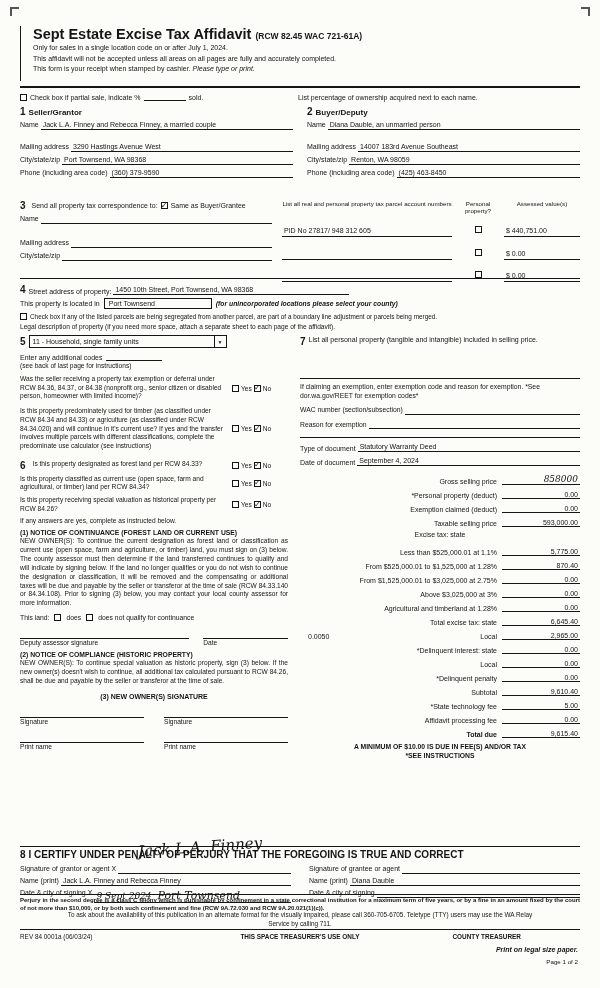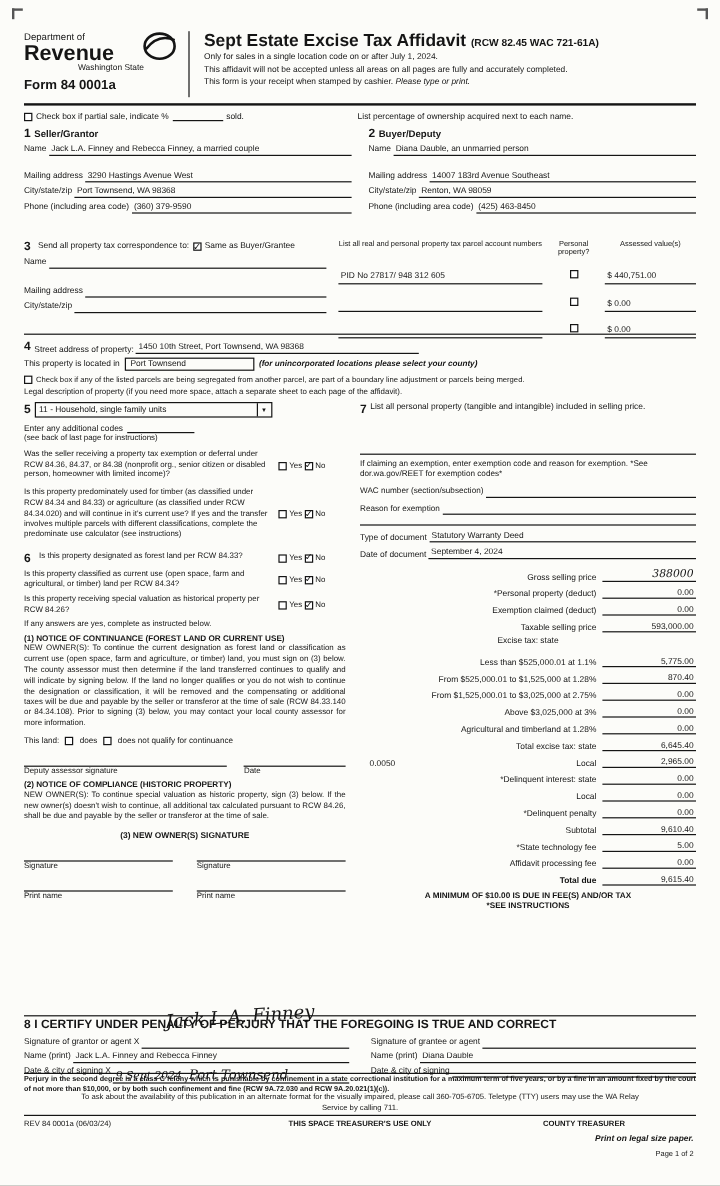--- a/index.html
+++ b/index.html
@@ -113,32 +113,20 @@
   .stamp{position:absolute;left:30px;top:963px;font-family:"DejaVu Sans Mono",monospace;font-size:12.5px;letter-spacing:1.5px;word-spacing:6px;white-space:nowrap}
 </style>
 </head>
 <body>
 
 <div class="page">
   <div class="mark tlmark"></div>
   <div class="mark trmark"></div>
 
   <div class="hdr">
-    <div class="agency">
-      <div class="deptof">Department of</div>
-      <div class="rev">Revenue</div>
-      <div class="wastate">Washington State</div>
-      <div class="formno">Form 84 0001a</div>
-      <span class="logo">
-        <svg width="30" height="25" viewBox="0 0 30 25" aria-hidden="true">
-          <ellipse cx="15" cy="12.5" rx="12.5" ry="10.5" fill="none" stroke="#151515" stroke-width="2.2"></ellipse>
-          <path d="M3.5 15 Q14 1.5 27.5 7.5" fill="none" stroke="#151515" stroke-width="2.2"></path>
-        </svg>
-      </span>
-    </div>
     <div class="vr"></div>
     <div class="titleblk">
       <div class="title">
         <span>Sept Estate Excise Tax Affidavit</span>
         <span class="ref">(RCW 82.45 WAC 721-61A)</span>
       </div>
       <div class="hnote">Only for sales in a single location code on or after July 1, 2024.</div>
       <div class="hnote">This affidavit will not be accepted unless all areas on all pages are fully and accurately completed.</div>
       <div class="hnote"><span>This form is your receipt when stamped by cashier. </span><span class="i">Please type or print.</span></div>
     </div>
@@ -399,21 +387,21 @@
         <span class="fill">Statutory Warranty Deed</span>
       </div>
       <div class="docrow">
         <span class="lbl" style="margin-right:2px">Date of document</span>
         <span class="fill">September 4, 2024</span>
       </div>
 
       <div class="taxtbl">
         <div class="trow">
           <span class="tl">Gross selling price</span>
-          <span class="tv hand">388000</span>
+          <span class="tv hand">858000</span>
         </div>
         <div class="trow">
           <span class="tl">*Personal property (deduct)</span>
           <span class="tv">0.00</span>
         </div>
         <div class="trow">
           <span class="tl">Exemption claimed (deduct)</span>
           <span class="tv">0.00</span>
         </div>
         <div class="trow">

